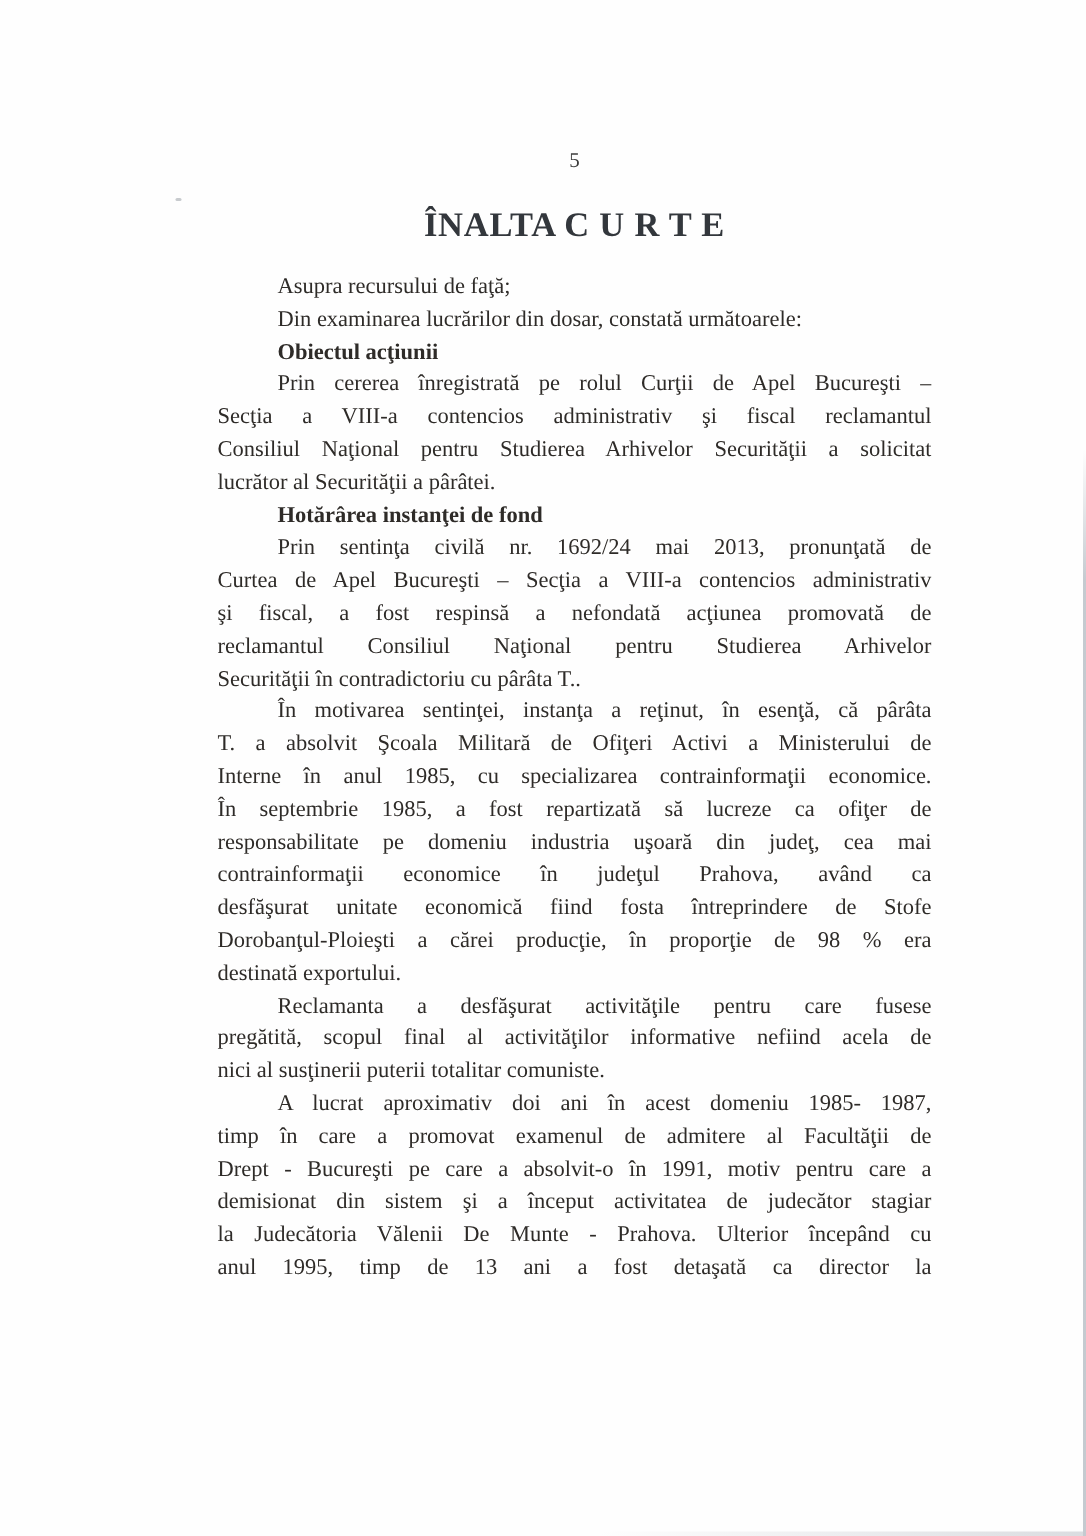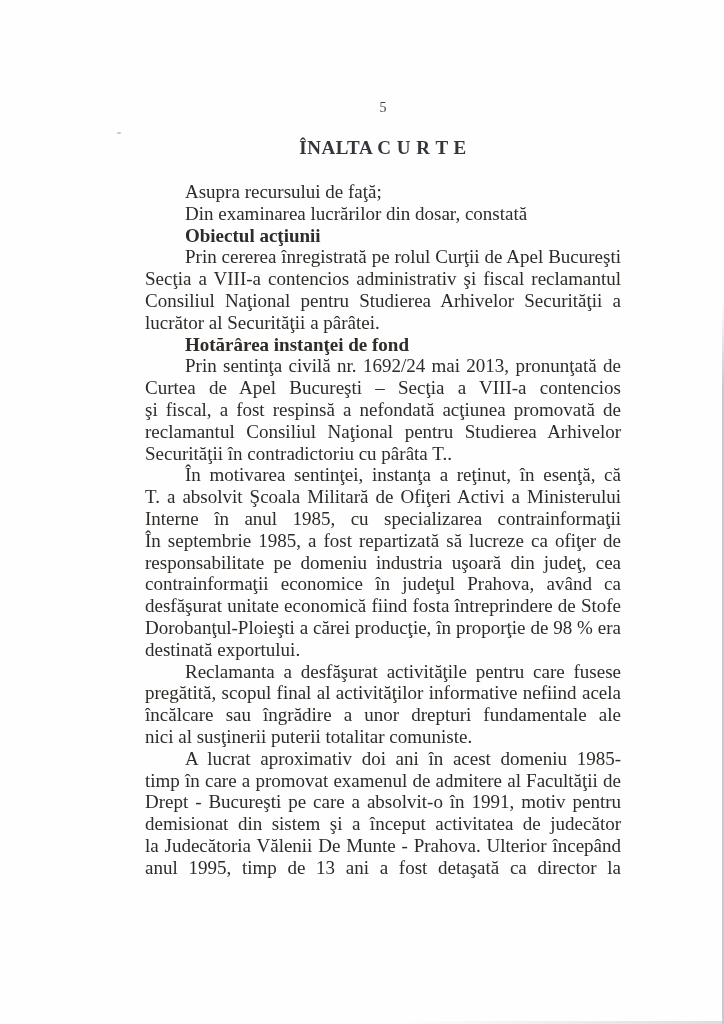--- a/index.html
+++ b/index.html
@@ -25,31 +25,31 @@
     font-size: 14px;
     color: #3d3d3d;
   }
   .doc-title {
     position: absolute;
     top: 137px;
     left: 145px;
     width: 476px;
     margin: 0;
     text-align: center;
-    font-size: 19px;
+    font-size: 23px;
     font-weight: 700;
     letter-spacing: 0.5px;
     color: #33373c;
   }
   .doc-body {
     position: absolute;
     top: 181px;
     left: 145px;
     width: 476px;
-    font-size: 19px;
+    font-size: 15px;
   }
   .line {
     height: 21.8px;
     line-height: 21.8px;
     overflow: hidden;
     text-align: left;
   }
   .line.j {
     text-align: justify;
     text-align-last: justify;
@@ -112,21 +112,20 @@
       <div class="line j">T. a absolvit Şcoala Militară de Ofiţeri Activi a Ministerului de</div>
       <div class="line j">Interne în anul 1985, cu specializarea contrainformaţii economice.</div>
       <div class="line j">În septembrie 1985, a fost repartizată să lucreze ca ofiţer de</div>
       <div class="line j">responsabilitate pe domeniu industria uşoară din judeţ, cea mai</div>
       <div class="line j">contrainformaţii economice în judeţul Prahova, având ca</div>
       <div class="line j">desfăşurat unitate economică fiind fosta întreprindere de Stofe</div>
       <div class="line j">Dorobanţul-Ploieşti a cărei producţie, în proporţie de 98 % era</div>
       <div class="line">destinată exportului.</div>
       <div class="line j i">Reclamanta a desfăşurat activităţile pentru care fusese</div>
       <div class="line j">pregătită, scopul final al activităţilor informative nefiind acela de</div>
-      <div class="line j">încălcare sau îngrădire a unor drepturi fundamentale ale omului şi</div>
       <div class="line">nici al susţinerii puterii totalitar comuniste.</div>
       <div class="line j i">A lucrat aproximativ doi ani în acest domeniu 1985- 1987,</div>
       <div class="line j">timp în care a promovat examenul de admitere al Facultăţii de</div>
       <div class="line j">Drept - Bucureşti pe care a absolvit-o în 1991, motiv pentru care a</div>
       <div class="line j">demisionat din sistem şi a început activitatea de judecător stagiar</div>
       <div class="line j">la Judecătoria Vălenii De Munte - Prahova. Ulterior începând cu</div>
       <div class="line j">anul 1995, timp de 13 ani a fost detaşată ca director la</div>
     </div>
   <div class="speck"></div>
   <div class="edge-right"></div>

